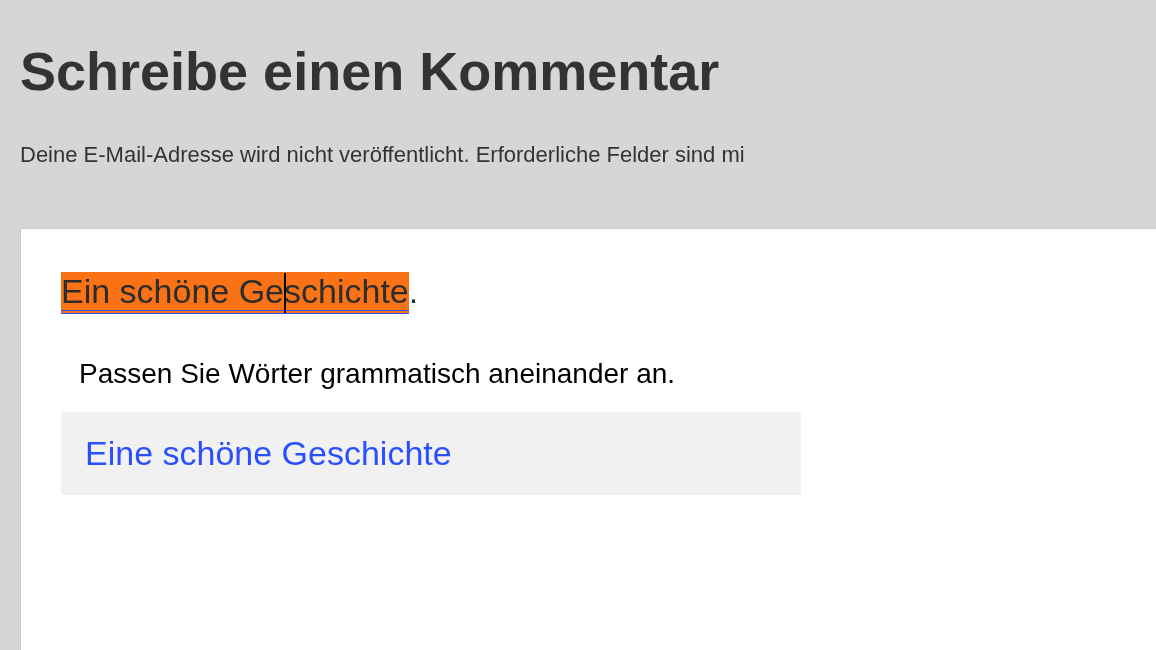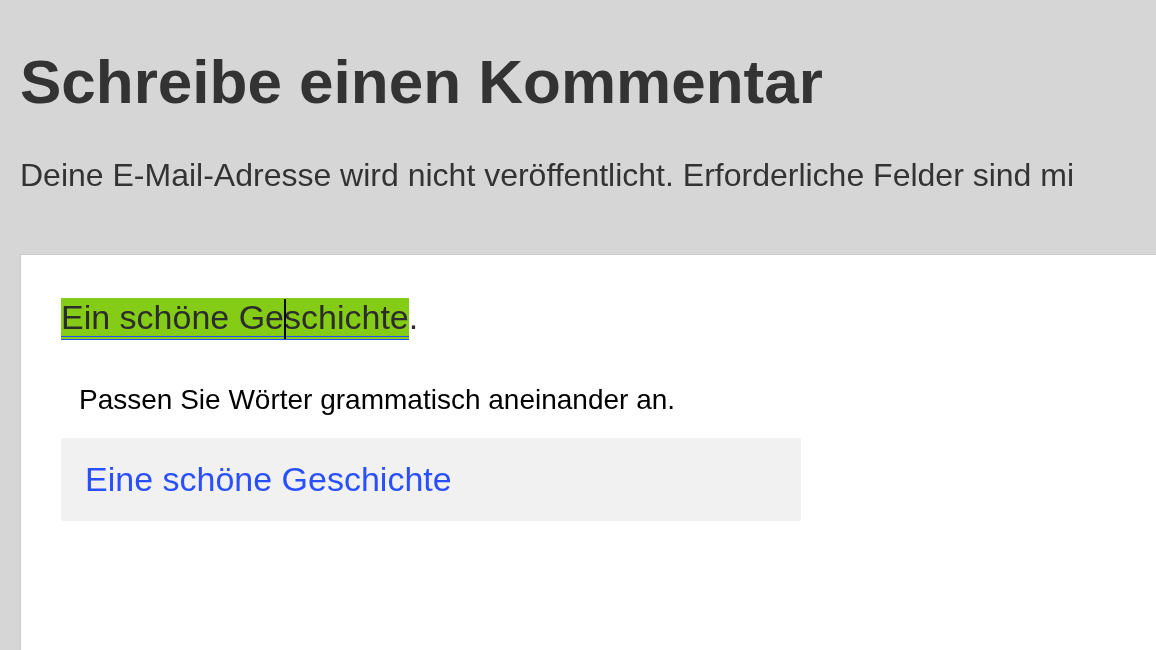--- a/index.html
+++ b/index.html
@@ -10,29 +10,29 @@
     overflow: hidden;
     font-family: Arial, Helvetica, sans-serif;
     background: #d6d6d6;
   }
 
   .header-area {
     padding: 40px 20px 60px 20px;
   }
 
   .page-title {
-    font-size: 62px;
+    font-size: 54px;
     font-weight: bold;
     color: #333333;
-    margin: 6px 0 40px 0;
+    margin: 0 0 40px 0;
     white-space: nowrap;
   }
 
   .page-subtitle {
-    font-size: 32px;
+    font-size: 22px;
     color: #333333;
     margin: 0;
     white-space: nowrap;
   }
 
   .editor-panel {
     background: #ffffff;
     margin: 0 0 0 20px;
     padding: 40px 40px 40px 40px;
     border-top: 1px solid #cccccc;
@@ -41,21 +41,21 @@
     position: relative;
   }
 
   .typed-text-wrap {
     font-size: 34px;
     color: #2c2c2c;
     line-height: 1.3;
   }
 
   .grammar-error {
-    background: #84cc16;
+    background: #f97316;
     border-bottom: 4px double #2a4fff;
     padding-bottom: 0px;
     position: relative;
   }
 
   .caret {
     display: inline-block;
     width: 0;
     position: relative;
   }

